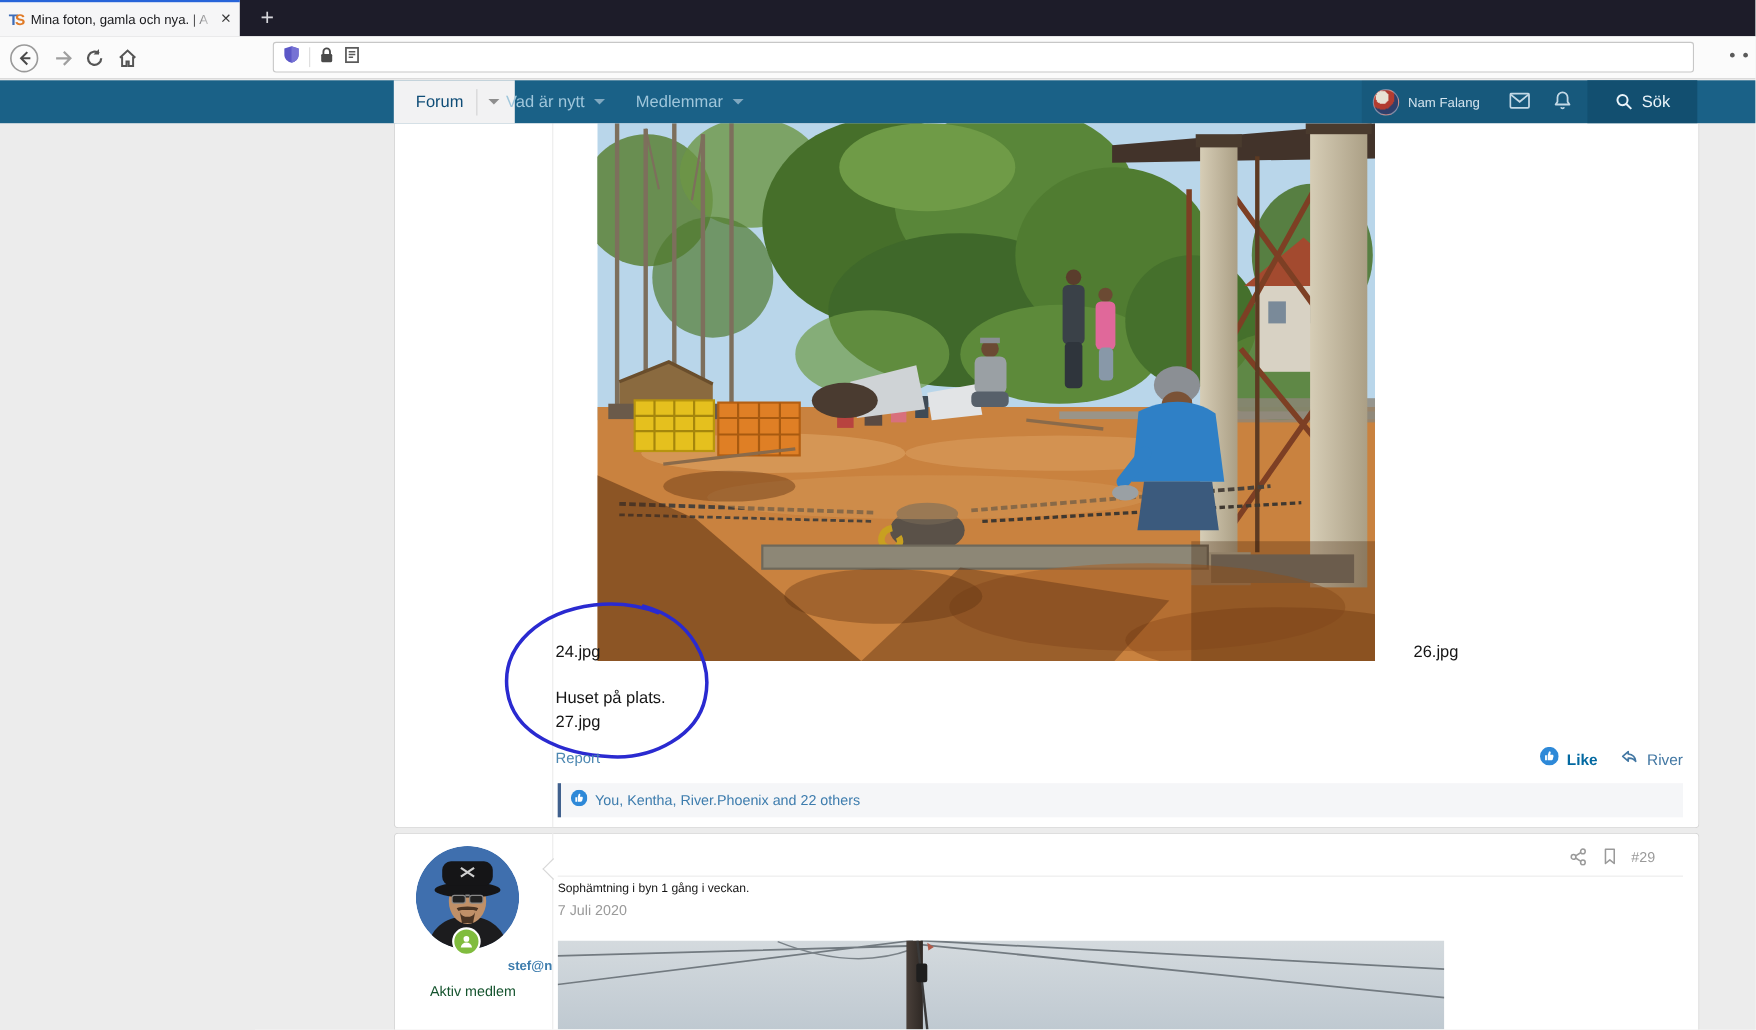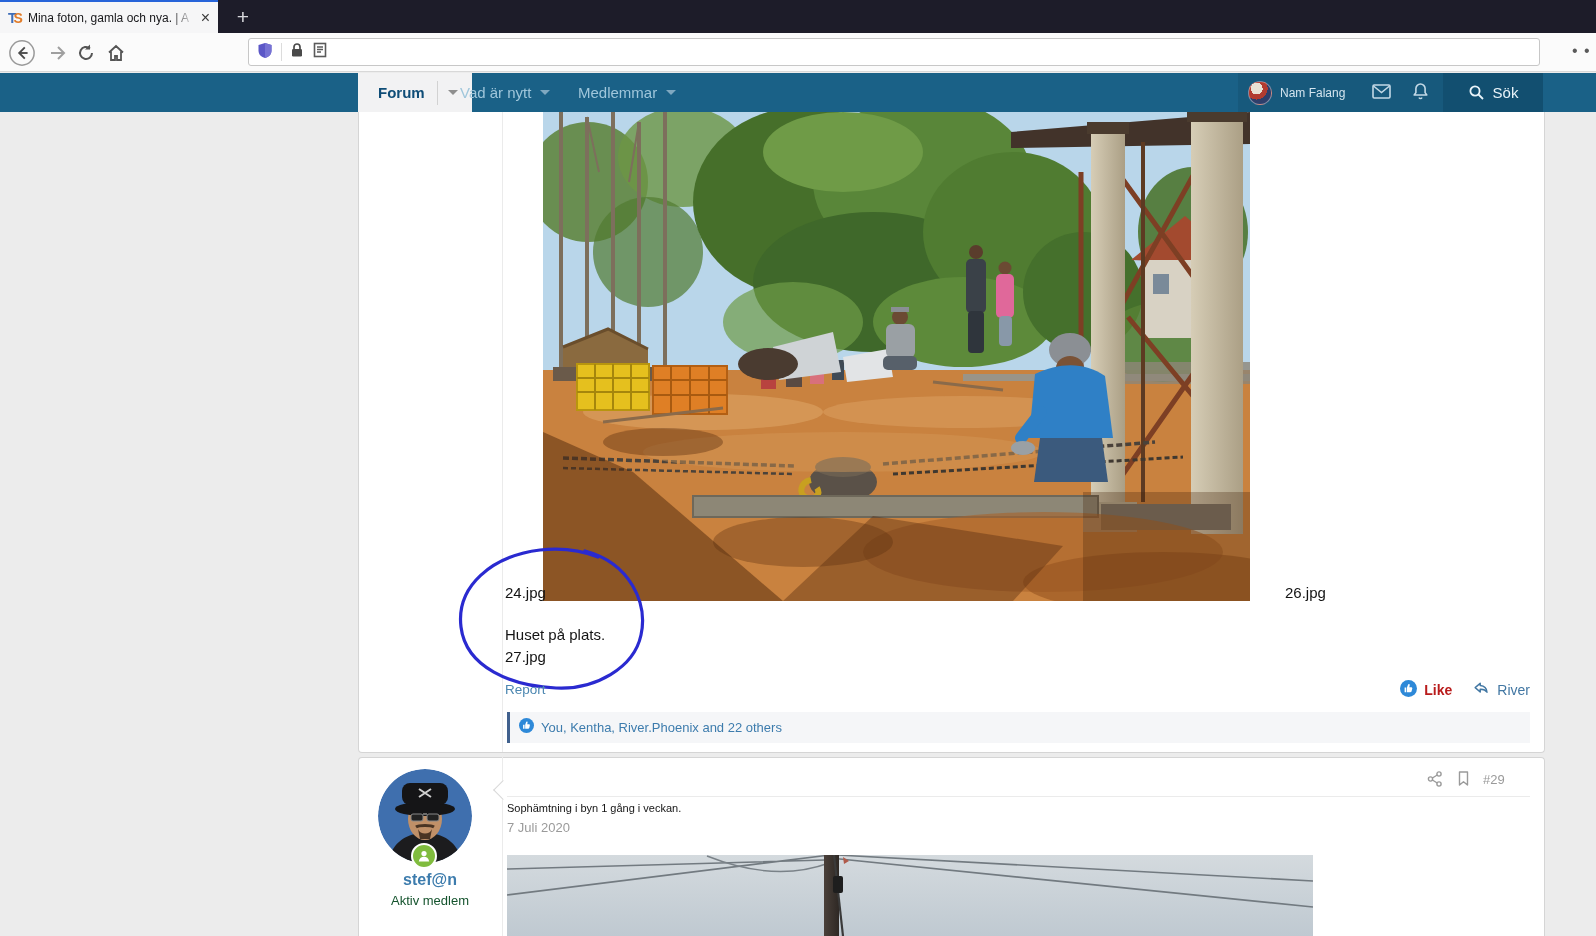--- a/index.html
+++ b/index.html
@@ -23,21 +23,21 @@
   .urlbar{left:248px;top:38px;width:1292px;height:28px;background:#fff;border:1px solid #c7c7c7;
           border-radius:3px;display:flex;align-items:center;box-sizing:border-box;padding:0 8px;}
   .urlsep{width:1px;height:18px;background:#dcdcdc;margin:0 8px;}
   .urltext{font-size:13.5px;color:#6d6d6d;white-space:nowrap;overflow:hidden;flex:1;}
   .urltext .host{color:#141414;}
   .menu-dots{left:1572px;top:42px;font-size:16px;color:#5a5a5a;letter-spacing:1px;}
 
   
   .fnav{left:0;top:73px;width:1596px;height:39px;background:#1a6187;}
   .fnav .item{position:absolute;top:0;height:39px;display:flex;align-items:center;font-size:15px;color:#9fc6db;}
-  .item.active{background:#f2f2f3;color:#0f4d77;font-weight:bold;}
+  .item.active{background:#f2f2f3;color:#0f4d77;font-weight:normal;}
   .caret{width:0;height:0;border-left:5px solid transparent;border-right:5px solid transparent;
          border-top:5px solid #7fa8c0;margin-left:9px;}
   .item.active .caret{border-top-color:#8e8e8e;border-left-width:5px;margin-left:12px;padding-left:0;}
   .active-caret-sep{width:1px;height:24px;background:#d2d2d2;margin-left:12px;}
   .userpanel{left:1238px;top:73px;width:205px;height:39px;background:rgba(0,0,0,.08);
              display:flex;align-items:center;}
   .mini-avatar{width:22px;height:22px;border-radius:50%;margin:0 8px 0 10px;border:1px solid rgba(255,255,255,.4);
       background:radial-gradient(circle at 35% 30%,#e8e2d4 0 28%,#b23c30 28% 52%,#2e3f6b 52% 100%);}
   .uname{font-size:12px;color:#d3e4ee;}
   .sok{left:1443px;top:73px;width:100px;height:39px;background:#124f70;display:flex;align-items:center;justify-content:center;color:#eaf4fa;font-size:15px;}
@@ -46,35 +46,35 @@
   .page{left:0;top:112px;width:1596px;height:824px;background:#ececec;}
   .card{background:#fff;border:1px solid #d5d5d5;}
   .card1{left:358px;top:112px;width:1185px;height:640px;border-top:none;border-radius:0 0 4px 4px;}
   .card2{left:358px;top:757px;width:1185px;height:179px;border-bottom:none;border-radius:4px 4px 0 0;}
   .avdiv{width:1px;background:#ebebeb;}
   .photo1{left:543px;top:112px;width:707px;height:489px;}
   .photo2{left:507px;top:855px;width:806px;height:81px;}
   .ptext{font-size:15px;color:#141414;line-height:18px;}
   .report{font-size:13.5px;color:#4c87b1;}
   .actions{left:1378px;top:680px;width:152px;height:20px;display:flex;align-items:center;justify-content:flex-end;gap:7px;}
-  .like-lab{font-size:14px;font-weight:bold;color:#b91c1c;}
+  .like-lab{font-size:14px;font-weight:bold;color:#0369a1;}
   .svara-lab{font-size:14px;color:#4277a3;margin-left:12px;}
   .likesbar{left:507px;top:712px;width:1023px;height:31px;background:#f5f6f8;border-left:3px solid #41618e;
             display:flex;align-items:center;box-sizing:border-box;padding-left:9px;gap:7px;}
   .likestxt{font-size:13px;color:#3d7cad;}
 
   
   .date{font-size:13px;color:#9a9a9a;}
   .postnum{font-size:13px;color:#9a9a9a;}
   .hline{left:507px;top:796px;width:1023px;height:1px;background:#ebebeb;}
   .body2{left:507px;top:802px;font-size:11px;color:#141414;}
   .avatar2{left:378px;top:769px;width:94px;height:94px;border-radius:50%;overflow:hidden;}
   .badge{left:411px;top:843px;width:26px;height:26px;border-radius:50%;background:#80bc3e;border:2px solid #fff;
          box-sizing:border-box;display:flex;align-items:center;justify-content:center;}
-  .uname2{left:358px;top:871px;width:144px;text-align:center;font-size:16px;font-weight:bold;color:#3d7cad;}
+  .uname2{left:358px;top:871px;width:144px;text-align:right;font-size:12px;font-weight:bold;color:#3d7cad;}
   .utitle{left:358px;top:893px;width:144px;text-align:center;font-size:13px;color:#14532d;}
   .bubble-arrow{left:496px;top:783px;width:13px;height:13px;background:#fff;
         border-left:1px solid #d8d8d8;border-bottom:1px solid #d8d8d8;transform:rotate(45deg);}
   .annot{left:455px;top:545px;width:200px;height:150px;pointer-events:none;}
 </style>
 </head>
 <body>
 
 <div class="abs tabbar">
   <div class="abs tab">

